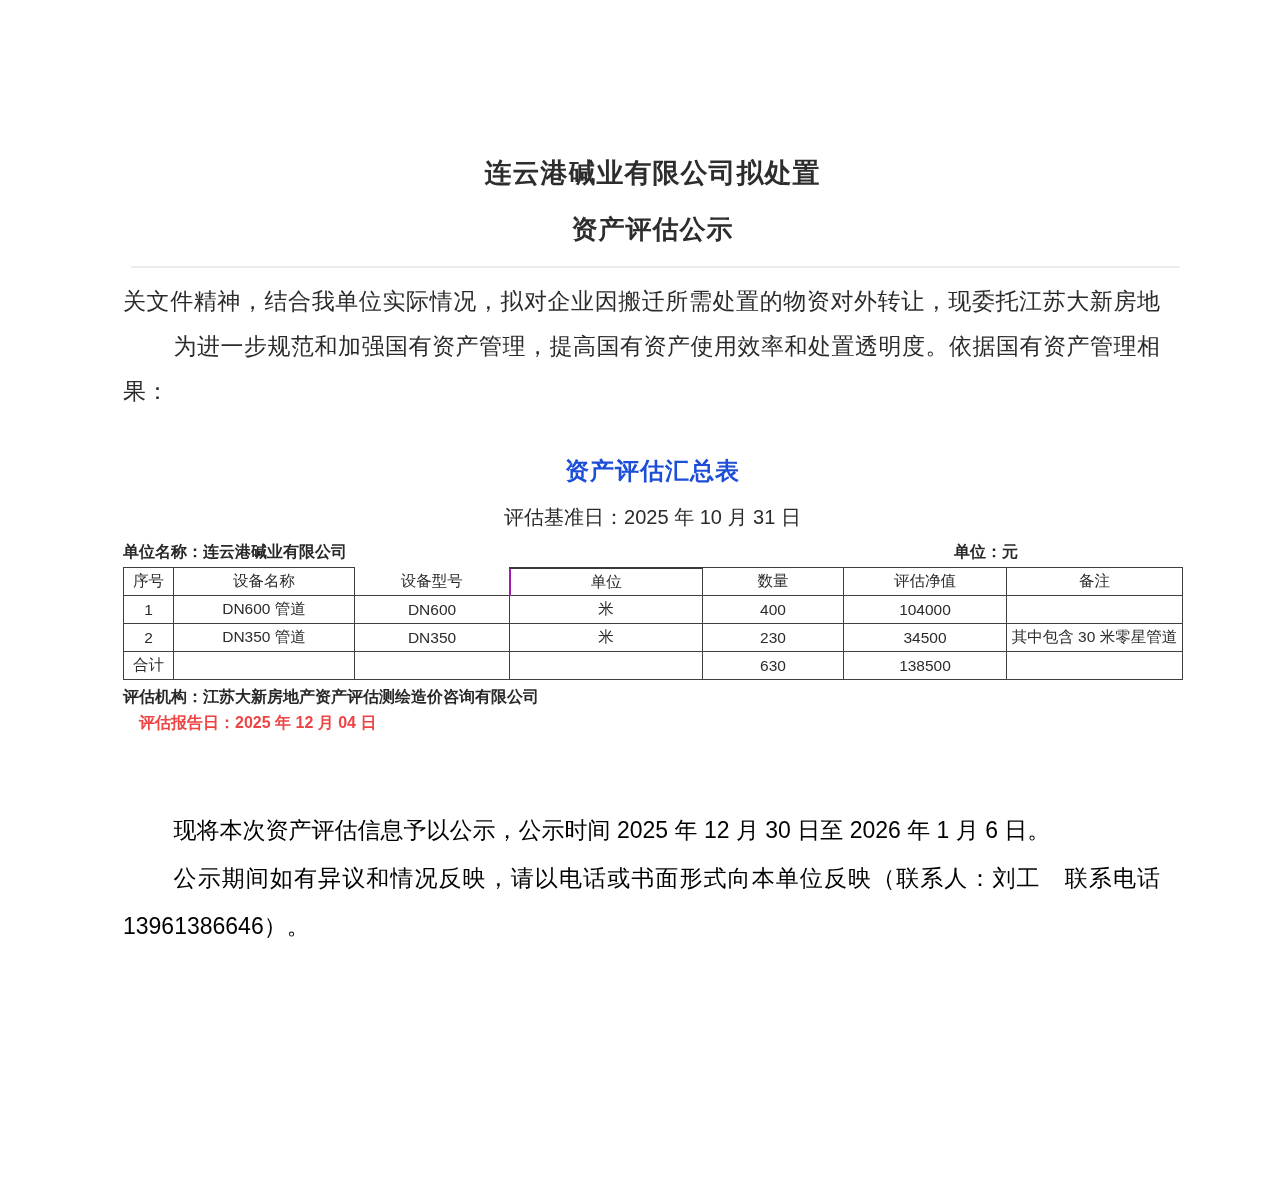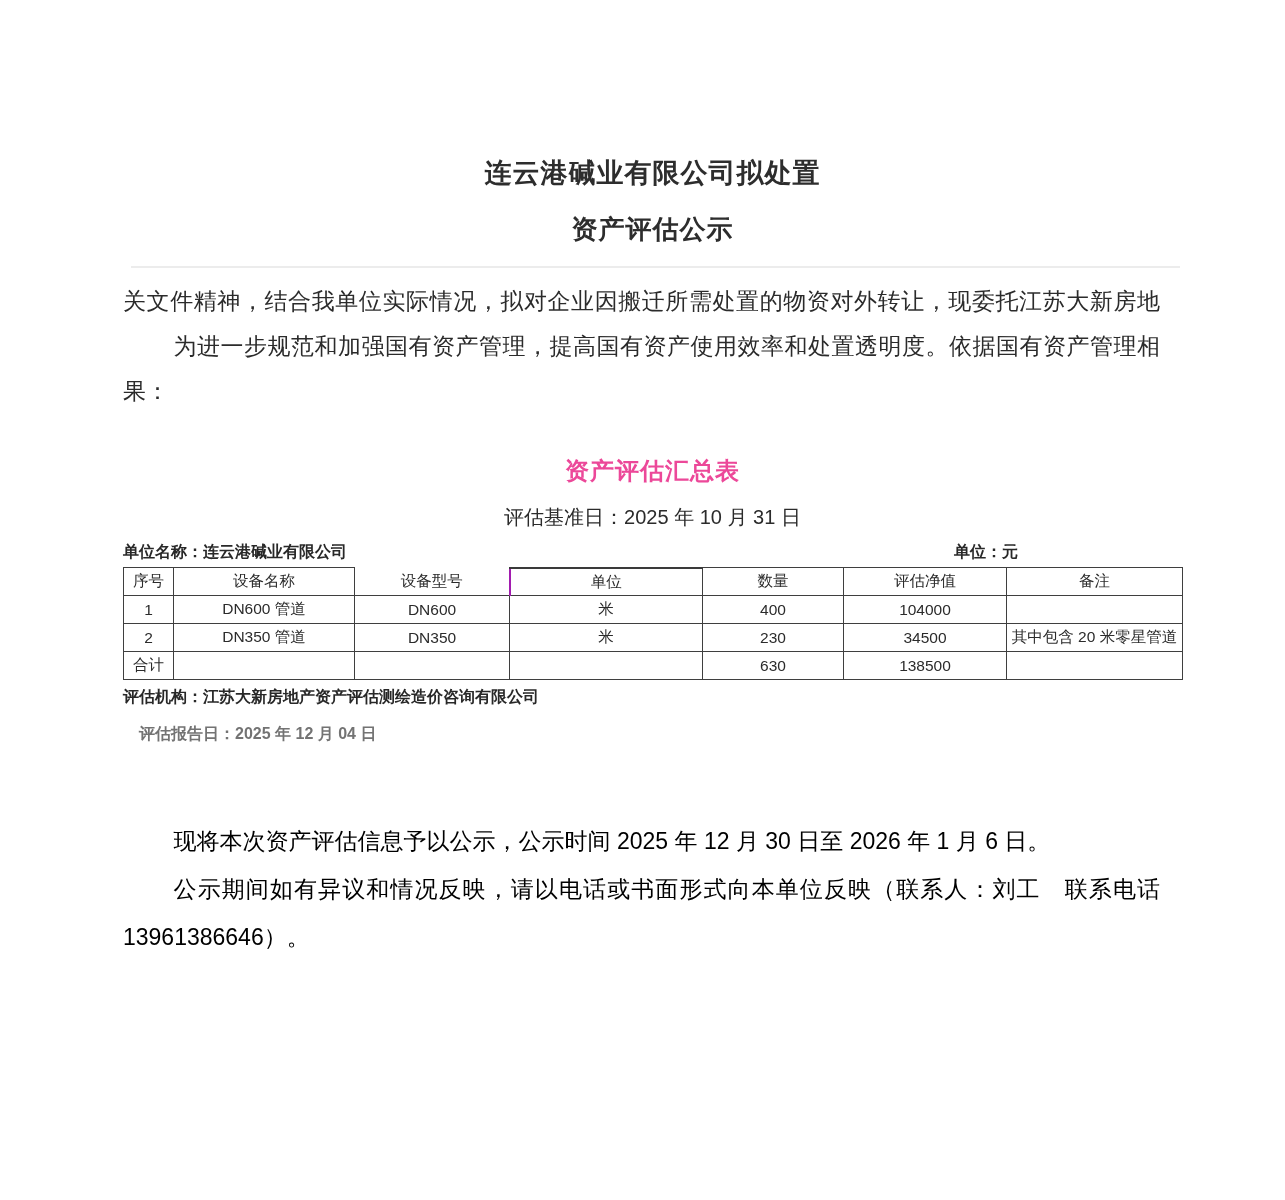--- a/index.html
+++ b/index.html
@@ -38,21 +38,21 @@
     line-height: 45px;
     padding-right: 22px;
     text-align: justify;
     text-align-last: justify;
   }
   .intro .line.indent { text-indent: 2.2em; }
   .intro .line.last { text-align-last: left; }
   
   .table-title {
     margin-top: 41px; text-align: center;
-    font-size: 24px; font-weight: 700; color: #ec4899; letter-spacing: 1px;
+    font-size: 24px; font-weight: 700; color: #1d4ed8; letter-spacing: 1px;
   }
   .base-date {
     margin-top: 17px; text-align: center;
     font-size: 20px; font-weight: 500; color: #2b2b2b;
   }
   .meta-row {
     margin-top: 11px;
     display: flex; justify-content: space-between; align-items: flex-end;
     font-size: 16px; font-weight: 600; color: #282828;
   }
@@ -86,22 +86,22 @@
   col.c-unit  { width: 193px; }
   col.c-qty   { width: 141px; }
   col.c-value { width: 163px; }
   col.c-note  { width: 176px; }
   
   .agency-line {
     margin-top: 7px;
     font-size: 16px; font-weight: 600; color: #282828;
   }
   .report-date-line {
-    margin-top: 16px; padding-left: 16px;
-    font-size: 16px; font-weight: 600; color: #737373;
+    margin-top: 5px; padding-left: 16px;
+    font-size: 16px; font-weight: 600; color: #ef4444;
   }
   
   .notice {
     margin-top: 72px;
     font-size: 23px; font-weight: 500; color: #000000;
   }
   .notice .line { line-height: 48px; padding-right: 22px; }
   .notice .line.indent { text-indent: 2.2em; }
   .notice .line.fill { text-align: justify; text-align-last: justify; }
   
@@ -171,21 +171,21 @@
           <td>104000</td>
           <td></td>
         </tr>
         <tr>
           <td class="first">2</td>
           <td>DN350 管道</td>
           <td>DN350</td>
           <td>米</td>
           <td>230</td>
           <td>34500</td>
-          <td>其中包含 20 米零星管道</td>
+          <td>其中包含 30 米零星管道</td>
         </tr>
         <tr>
           <td class="first">合计</td>
           <td></td>
           <td></td>
           <td></td>
           <td>630</td>
           <td>138500</td>
           <td></td>
         </tr>

